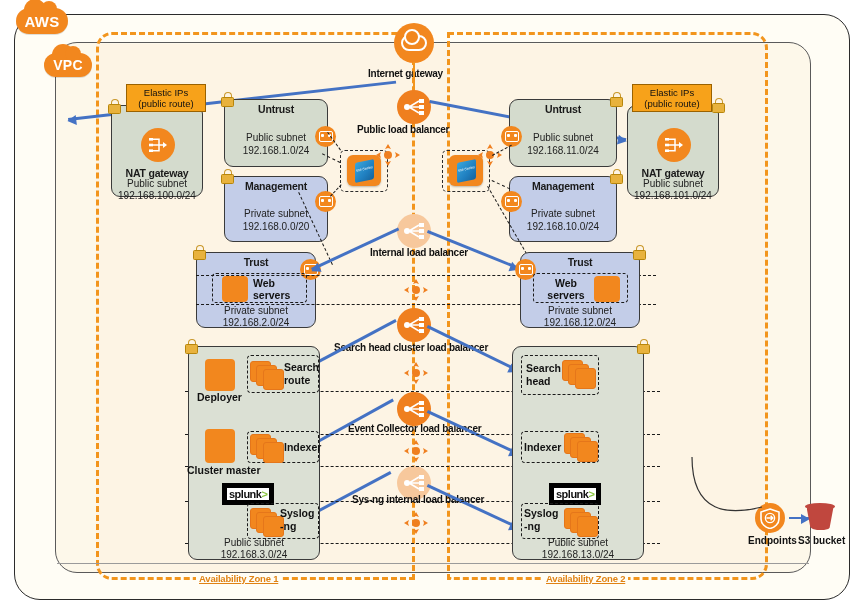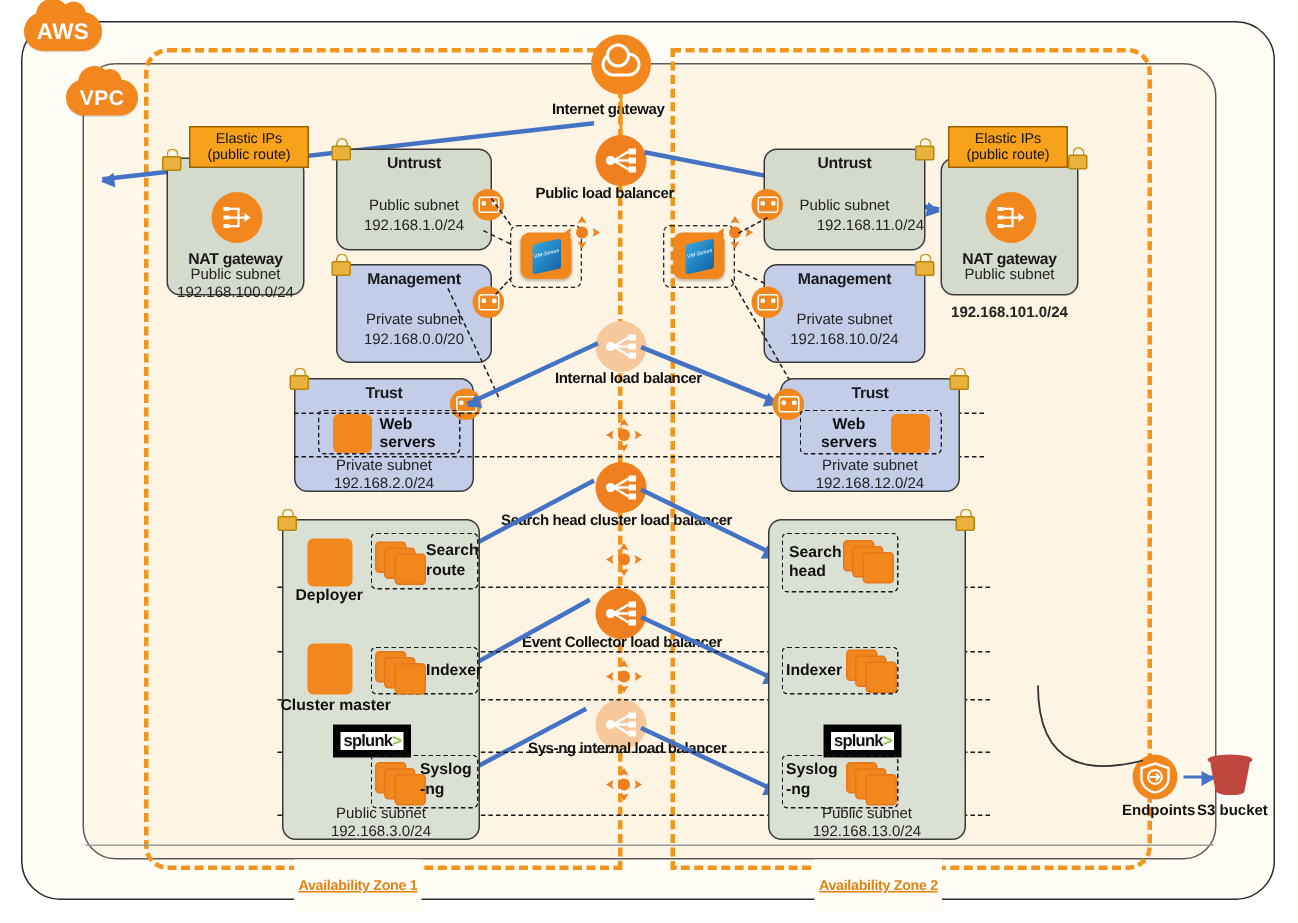--- a/index.html
+++ b/index.html
@@ -13,21 +13,21 @@
     border:1.4px solid #5a5a5a;border-radius:22px;background:#fdf8ea;box-sizing:border-box;}
   .vpc-inner-tint{position:absolute;left:96px;top:44px;width:672px;height:528px;
     background:#fdf4e4;}
   .az-dash{position:absolute;border:3px dashed #f2951d;border-radius:16px;box-sizing:border-box;background:transparent;}
   .az1{left:96px;top:32px;width:318px;height:548px;border-right:none;border-top-right-radius:0;border-bottom-right-radius:0;}
   .az2{left:448px;top:32px;width:320px;height:548px;border-left:none;border-top-left-radius:0;border-bottom-left-radius:0;}
   .vpc-center-l{position:absolute;left:412px;top:32px;width:0;height:548px;border-left:3px dashed #f2951d;}
   .vpc-center-r{position:absolute;left:447px;top:32px;width:0;height:548px;border-left:3px dashed #f2951d;}
 
   .az-label{position:absolute;font-size:9.5px;color:#e08214;font-weight:bold;
-    text-decoration:underline;letter-spacing:-.2px;background:#fffdf5;padding:12px 3px;}
+    text-decoration:underline;letter-spacing:-.2px;background:#fffdf5;padding:0 3px;}
   .vpc-caption{position:absolute;font-size:10px;color:#333;text-align:center;line-height:13px;width:150px;}
 
   
   .cloud{position:absolute;background:#f2871e;border-radius:13px;color:#fff;font-weight:bold;
     display:flex;align-items:center;justify-content:center;font-size:15px;letter-spacing:.3px;
     box-shadow:0 1px 0 rgba(0,0,0,.12);}
   .cloud:before,.cloud:after{content:"";position:absolute;background:#f2871e;border-radius:50%;}
   .cloud:before{width:22px;height:22px;left:8px;top:-9px;}
   .cloud:after{width:16px;height:16px;right:11px;top:-7px;}
   .cloud span{position:relative;z-index:2;}
@@ -398,38 +398,38 @@
         <rect x="1" y="7.7" width="4" height="2.6" fill="#fff"></rect>
         <rect x="1" y="13.4" width="4" height="2.6" fill="#fff"></rect>
         <path d="M5 3.3 H11 V9 H16 M5 9 H16 M5 14.7 H11 V9" stroke="#fff" stroke-width="1.5" fill="none"></path>
         <path d="M15 6 L19 9 L15 12 Z" fill="#fff"></path>
       </svg>
     </div>
     <div style="position:absolute;left:0;top:58px;width:100%;">
       <span class="ttl">NAT gateway</span>
     </div>
     <div class="cidr" style="position:absolute;left:0;top:72px;width:100%;">Public subnet</div>
-    <div class="cidr" style="position:absolute;left:0;top:97px;width:100%;font-weight:bold;">192.168.101.0/24</div>
+    <div class="cidr" style="position:absolute;left:0;top:84px;width:100%;">192.168.101.0/24</div>
   </div>
   <div class="eip" style="left:632px;top:84px;width:72px;">
     <div>Elastic IPs</div>
     <div>(public route)</div>
   </div>
 
   <div class="sub green" style="left:509px;top:99px;width:108px;height:68px;">
     <div class="lock" style="right:-5px;top:-8px;">
       <div class="shackle"></div>
         <div class="body"></div>
     </div>
     <span class="ttl">Untrust</span>
     <div class="eni" style="left:-9px;top:26px;">
         <div class="scr"></div>
       </div>
     <div class="cidr" style="position:absolute;left:0;top:32px;width:100%;">Public subnet</div>
-    <div class="cidr" style="position:absolute;left:0;top:45px;width:100%;text-align:right;">192.168.11.0/24</div>
+    <div class="cidr" style="position:absolute;left:0;top:45px;width:100%;">192.168.11.0/24</div>
   </div>
 
   <div class="sub blue" style="left:509px;top:176px;width:108px;height:66px;">
     <div class="lock" style="right:-5px;top:-8px;">
       <div class="shackle"></div>
         <div class="body"></div>
     </div>
     <span class="ttl">Management</span>
     <div class="eni" style="left:-9px;top:14px;">
         <div class="scr"></div>

